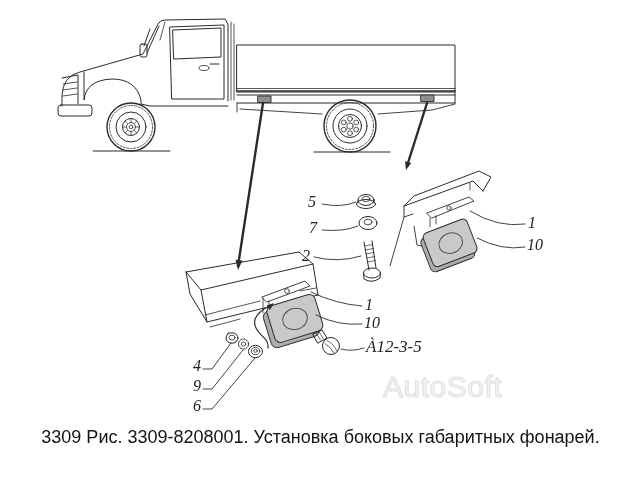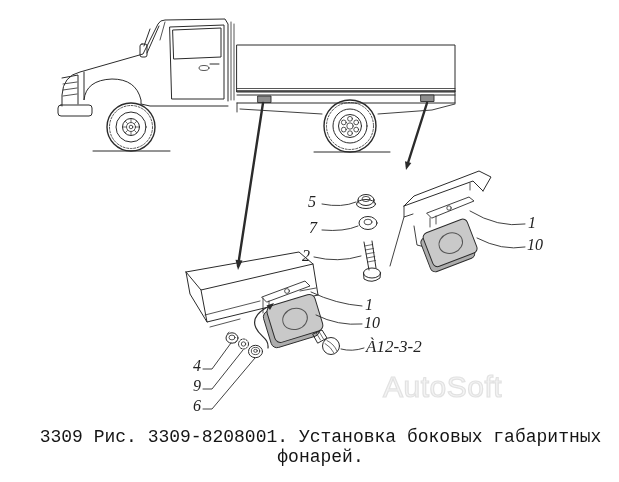--- a/index.html
+++ b/index.html
@@ -16,21 +16,21 @@
   .watermark{
     position:absolute;left:383px;top:370px;
     font-family:"Liberation Sans", sans-serif;
     font-size:30px;font-weight:normal;letter-spacing:0.5px;
     color:#f4f4f4;-webkit-text-stroke:1.2px #e2e2e2;
     user-select:none;
   }
   .caption{
     position:absolute;left:0;right:0;top:427px;text-align:center;
     padding-left:22px;font-size:18px;color:#151515;
-    font-family:Liberation Mono, monospace;
+    font-family:Liberation Sans, sans-serif;
   }
 </style>
 </head>
 <body>
 
 <div class="stage">
 
   <svg width="619" height="482" viewBox="0 0 619 482">
     <g stroke="#2b2b2b" stroke-width="1" fill="none" stroke-linecap="round" stroke-linejoin="round">
 
@@ -208,19 +208,19 @@
   <span class="callout" style="left:308px;top:194px">5</span>
   <span class="callout" style="left:309px;top:220px">7</span>
   <span class="callout" style="left:302px;top:248px">2</span>
   <span class="callout" style="left:528px;top:215px">1</span>
   <span class="callout" style="left:527px;top:237px">10</span>
   <span class="callout" style="left:365px;top:297px">1</span>
   <span class="callout" style="left:364px;top:315px">10</span>
   <span class="callout" style="left:193px;top:358px">4</span>
   <span class="callout" style="left:193px;top:378px">9</span>
   <span class="callout" style="left:193px;top:398px">6</span>
-  <span class="callout big" style="left:366px;top:338px">À12-3-2</span>
+  <span class="callout big" style="left:366px;top:338px">À12-3-5</span>
 
   <div class="watermark">AutoSoft</div>
 
   <div class="caption">3309 Рис. 3309-8208001. Установка боковых габаритных фонарей.</div>
 
 </div>
 
 </body></html>

